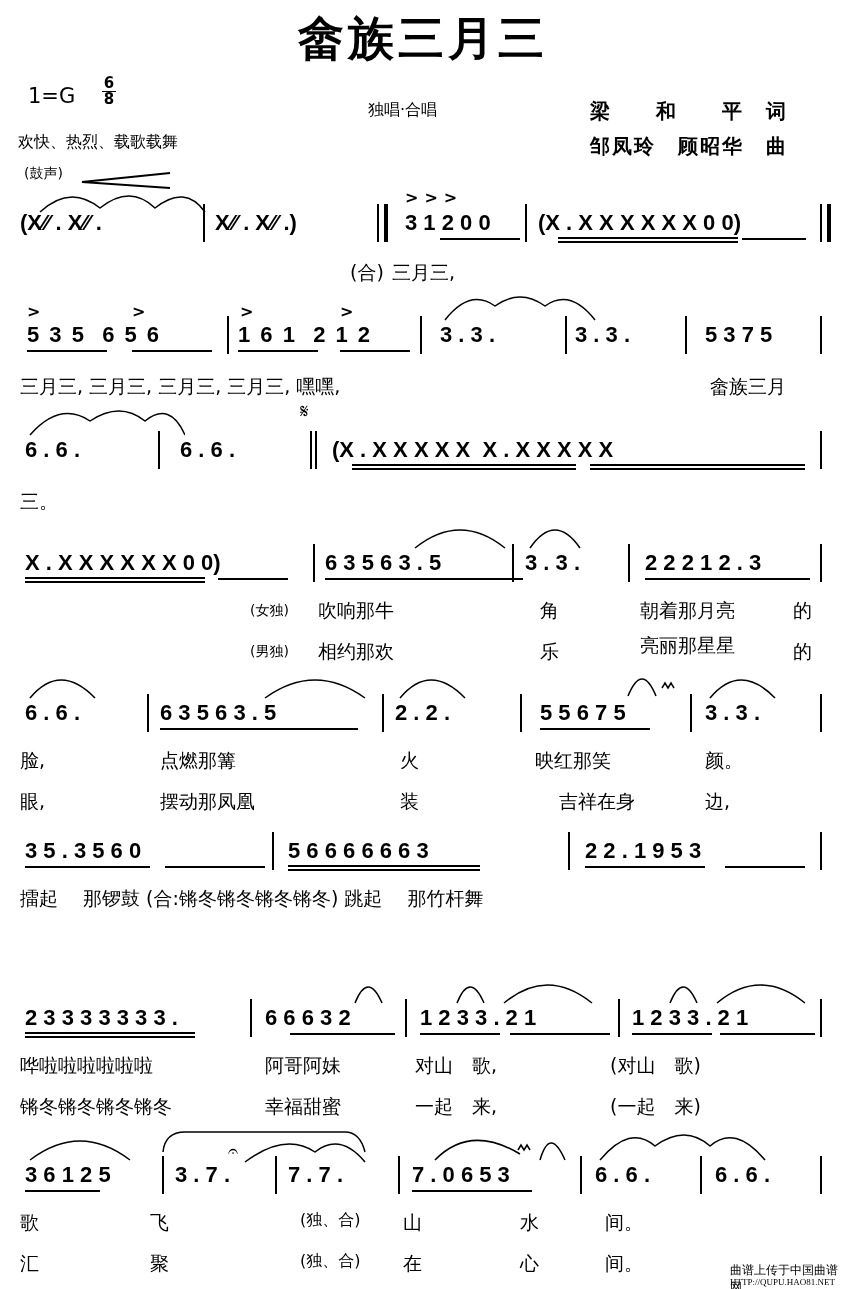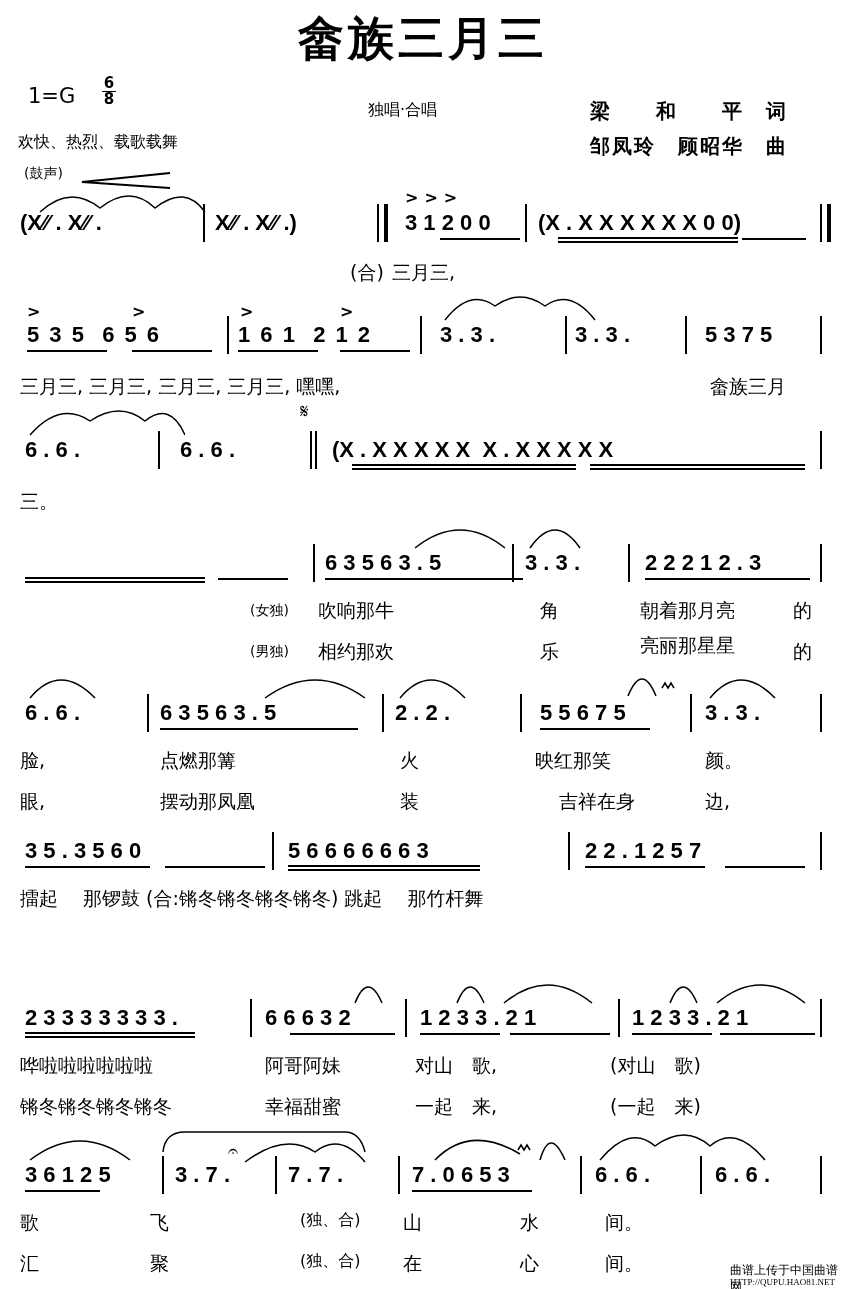--- a/index.html
+++ b/index.html
@@ -93,20 +93,21 @@
   <div class="abs" style="left:280px;top:-38px;font-size:20px;">𝄋</div>
   <div class="dbar" style="left:290px;width:3px;border-right:2px solid #000;"></div>
   <span class="notes" style="left:312px;">(X . X X X X X  X . X X X X X</span>
   <div class="uline2" style="left:332px;top:27px;width:224px;"></div>
   <div class="uline2" style="left:570px;top:27px;width:215px;"></div>
   <div class="bar" style="left:800px;"></div>
   <span class="lyric" style="left:0px;top:52px;">三。</span>
 </div>
 
 <div class="row" style="top:550px;">
+  <span class="notes" style="left:5px;">X . X X X X X X 0 0)</span>
   <div class="uline2" style="left:5px;top:27px;width:180px;"></div>
   <div class="uline" style="left:198px;top:28px;width:70px;"></div>
   <div class="bar" style="left:293px;"></div>
   <svg class="abs" style="left:390px;top:-28px" width="100" height="30">
       <path d="M5 26 Q50 -10 95 26" fill="none" stroke="#000" stroke-width="1.5"></path>
     </svg>
   <span class="notes" style="left:305px;">6 3 5 6 3 . 5</span>
   <div class="uline" style="left:305px;top:28px;width:198px;"></div>
   <div class="bar" style="left:492px;"></div>
   <svg class="abs" style="left:505px;top:-28px" width="60" height="30">
@@ -171,21 +172,21 @@
 </div>
 
 <div class="row" style="top:838px;">
   <span class="notes" style="left:5px;">3 5 . 3 5 6 0</span>
   <div class="uline" style="left:5px;top:28px;width:125px;"></div>
   <div class="uline" style="left:145px;top:28px;width:100px;"></div>
   <div class="bar" style="left:252px;"></div>
   <span class="notes" style="left:268px;">5 6 6 6 6 6 6 3</span>
   <div class="uline2" style="left:268px;top:27px;width:192px;"></div>
   <div class="bar" style="left:548px;"></div>
-  <span class="notes" style="left:565px;">2 2 . 1 2 5 7</span>
+  <span class="notes" style="left:565px;">2 2 . 1 9 5 3</span>
   <div class="uline" style="left:565px;top:28px;width:120px;"></div>
   <div class="uline" style="left:705px;top:28px;width:80px;"></div>
   <div class="bar" style="left:800px;"></div>
   <span class="lyric" style="left:0;top:48px;">擂起　 那锣鼓 (合:锵冬锵冬锵冬锵冬) 跳起　 那竹杆舞</span>
 </div>
 
 <div class="row" style="top:1005px;">
   <span class="notes" style="left:5px;">2 3 3 3 3 3 3 3 .</span>
   <div class="uline2" style="left:5px;top:27px;width:170px;"></div>
   <div class="bar" style="left:230px;"></div>

